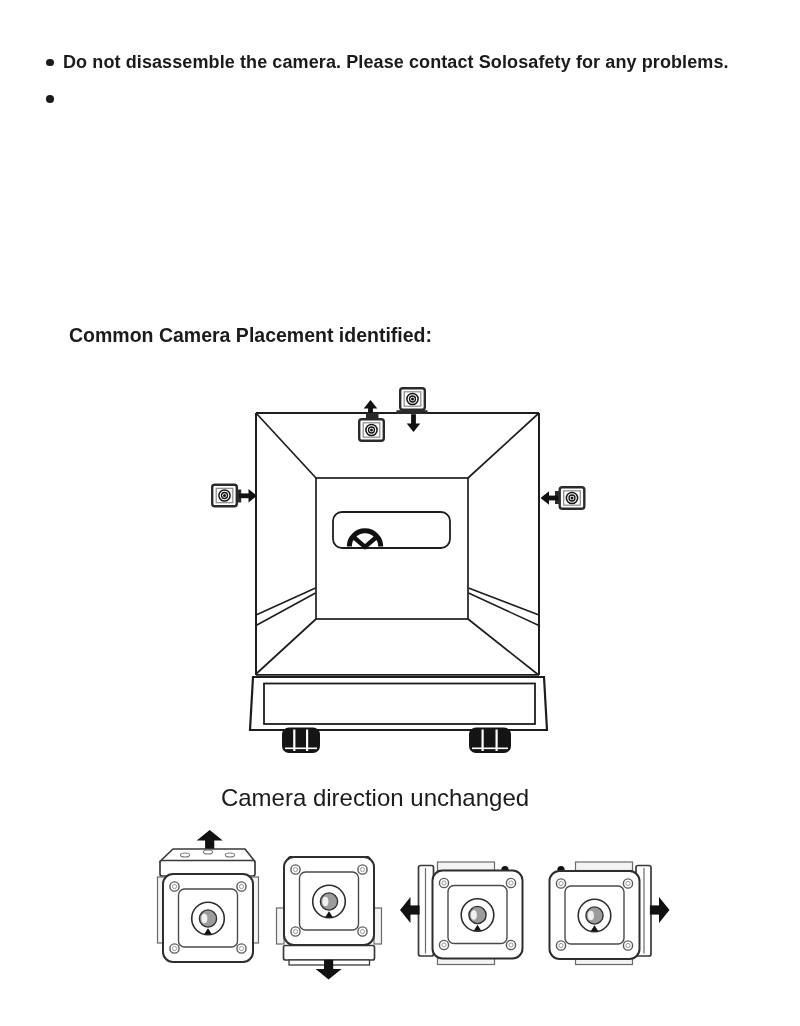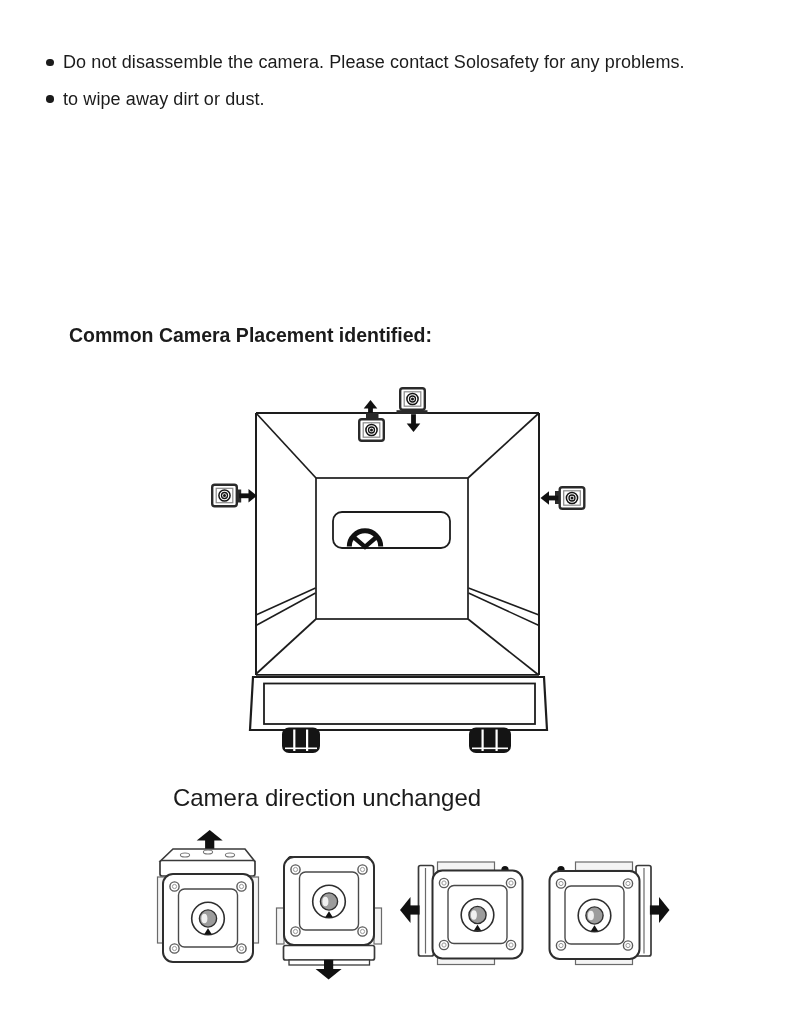--- a/index.html
+++ b/index.html
@@ -6,49 +6,48 @@
   body {
     width:800px; height:1026px; position:relative;
     background:#ffffff; color:#1b1b1b;
     font-family:"Liberation Sans", sans-serif;
     overflow:hidden;
   }
   .safety-list {
     position:absolute; left:63px; top:44px; width:705px;
     margin:0; padding:0; list-style:none;
   }
-  .safety-list li { position:relative; margin:0; padding:0; }
+  .safety-list li { position:relative; margin:0; padding:0;font-weight:bold; }
   .bullet-dot {
     position:absolute; left:-17px; top:14.5px;
     width:7.5px; height:7.5px; border-radius:50%;
     background:#1b1b1b;
   }
   .line { display:block; font-size:18px; line-height:36.6px; white-space:nowrap; letter-spacing:0.1px; }
   .section-heading {
     position:absolute; left:53px; top:306px; margin:16px;
     font-size:19.5px; line-height:27px; font-weight:bold;
   }
   .caption {
     position:absolute; left:0; top:783px; width:654px;
-    text-align:center; font-size:24px; line-height:30px; font-weight:normal;
+    text-align:center; font-size:24px; line-height:30px; font-weight:normal;padding-left:48px;
   }
   #placement-svg { position:absolute; left:190px; top:380px; width:420px; height:390px; }
   #direction-svg { position:absolute; left:0; top:822px; width:800px; height:170px; }
 </style>
 </head>
 <body>
 
 <ul class="safety-list">
   <li>
     <span class="bullet-dot"></span>
     <span class="line">Do not disassemble the camera. Please contact Solosafety for any problems.</span>
   </li>
   <li>
     <span class="bullet-dot"></span>
-    <span class="line">to wipe away dirt or dust.</span>
   </li>
 </ul>
 
 <h2 class="section-heading">Common Camera Placement identified:</h2>
 
 <svg id="placement-svg" viewBox="0 0 420 390">
   <defs>
     <g id="arrowS" fill="#111111">
       <polygon points="0,0 -6.8,8.5 6.8,8.5"></polygon>
       <rect x="-2.4" y="8" width="4.8" height="9.8"></rect>

